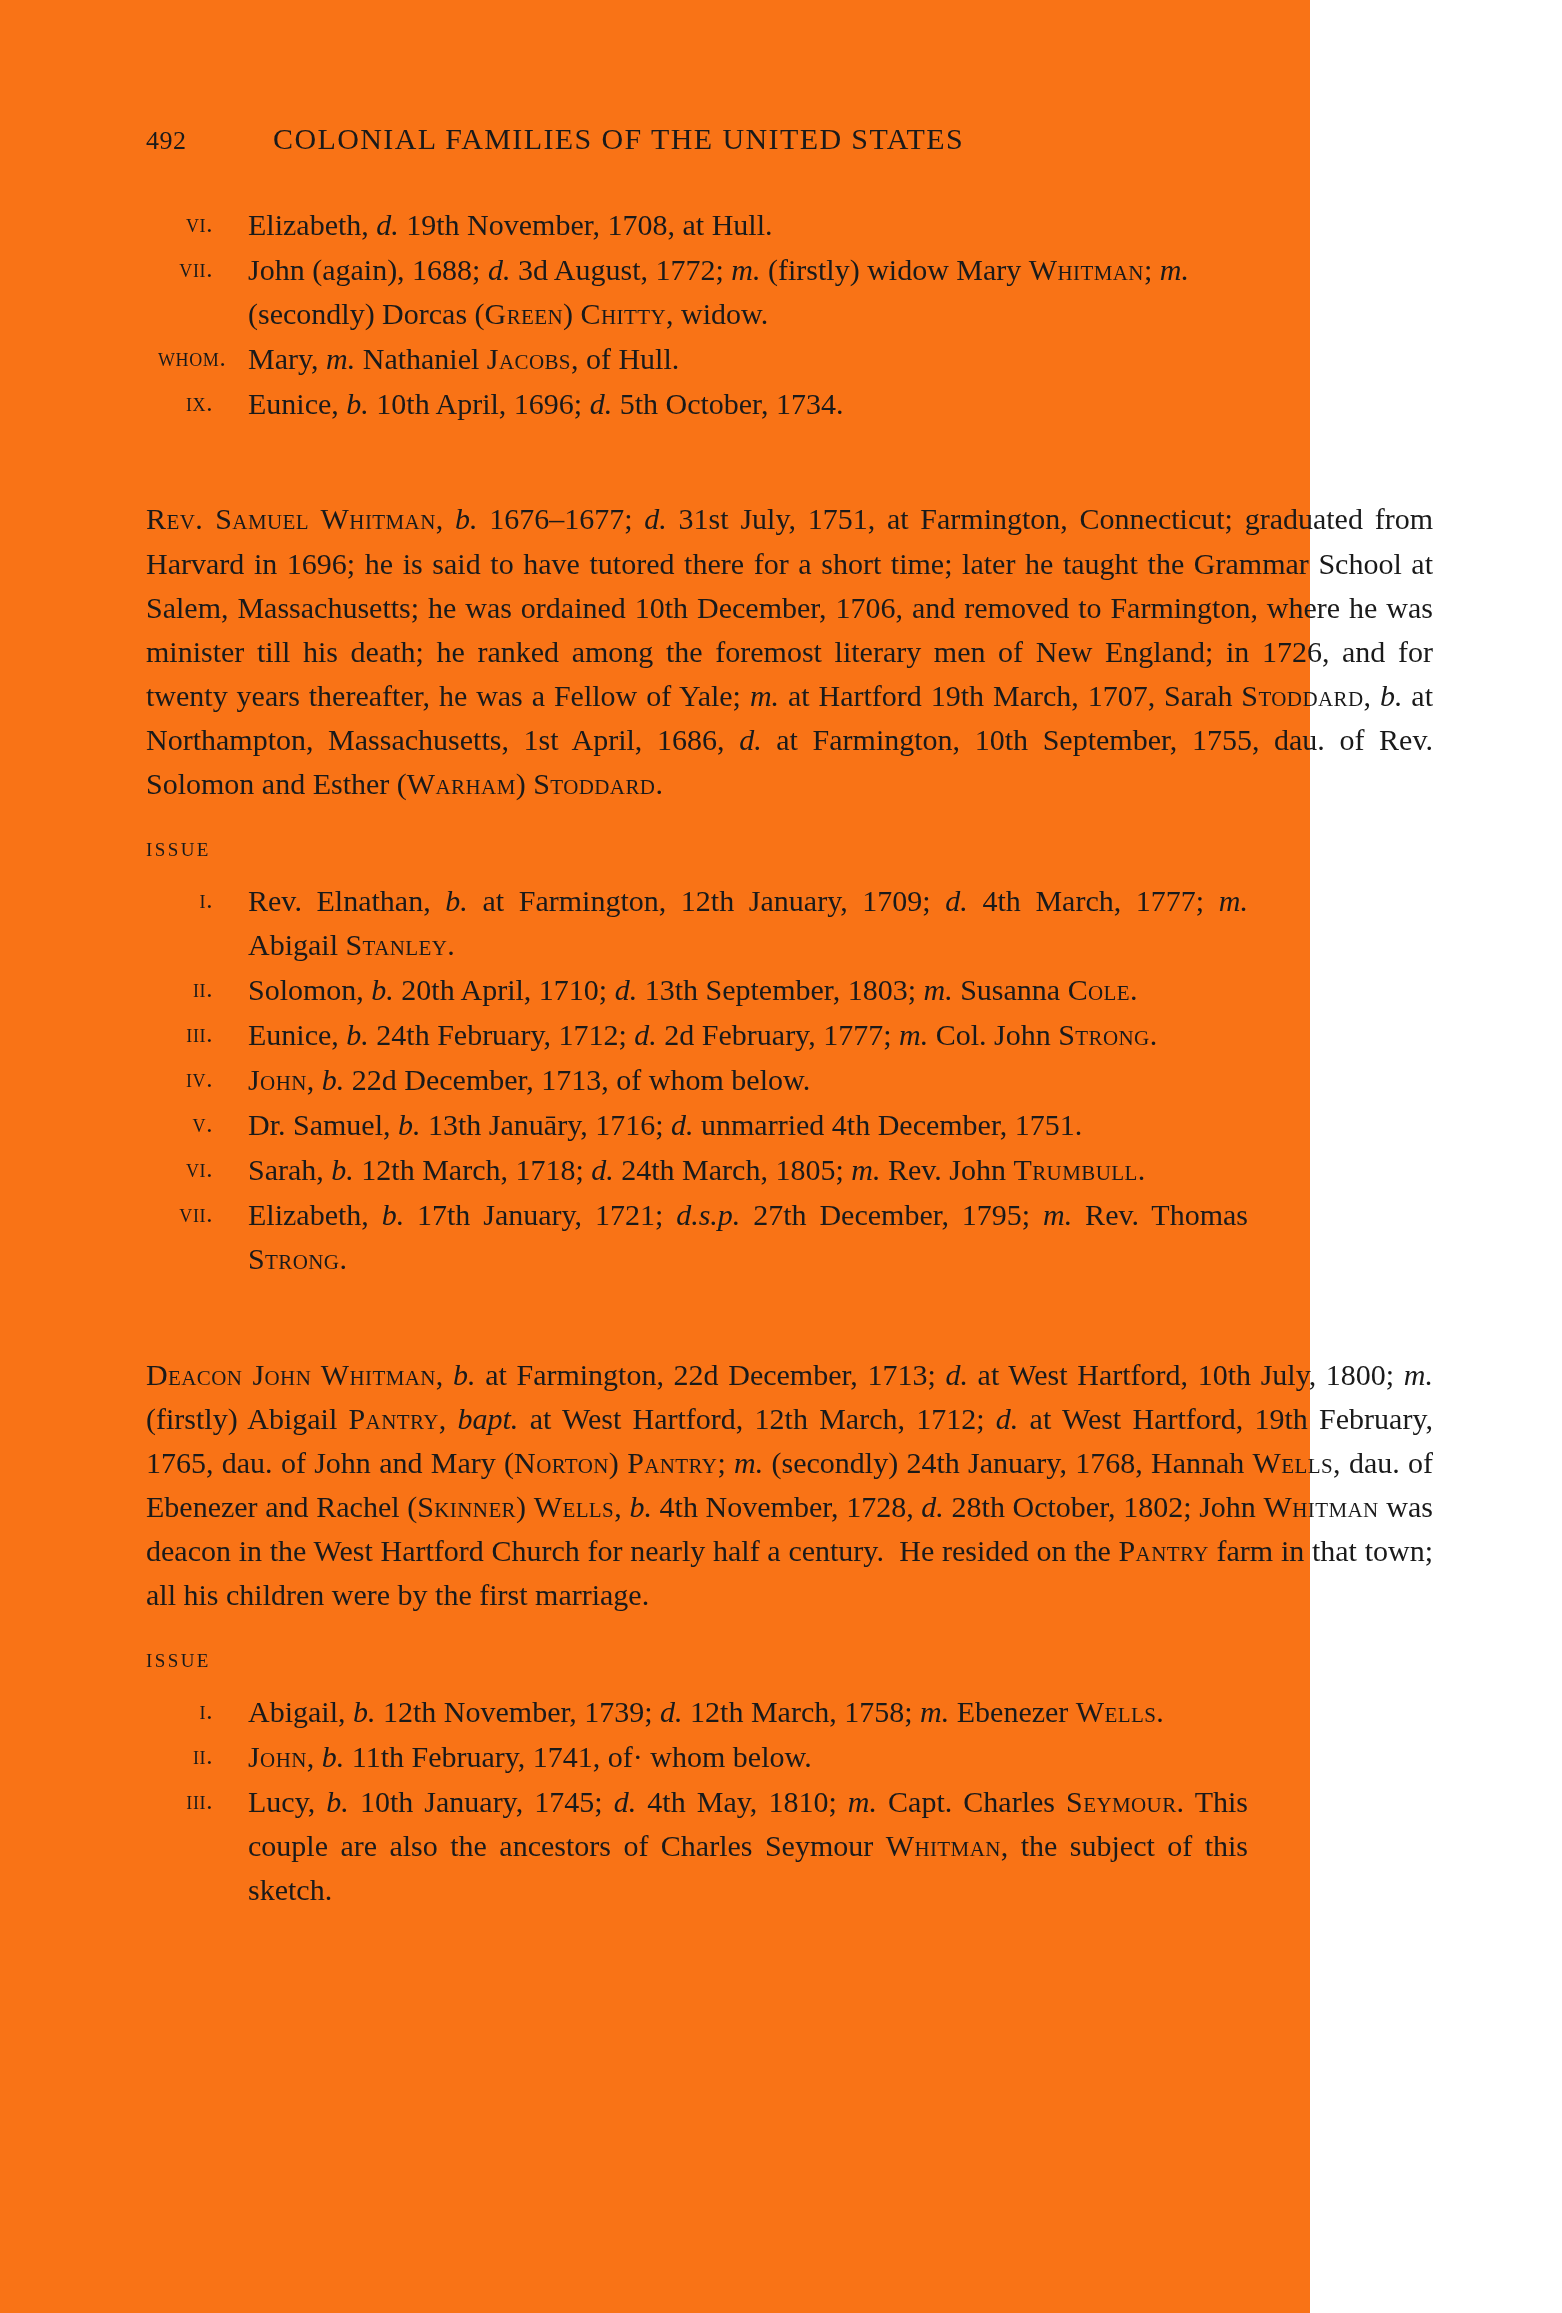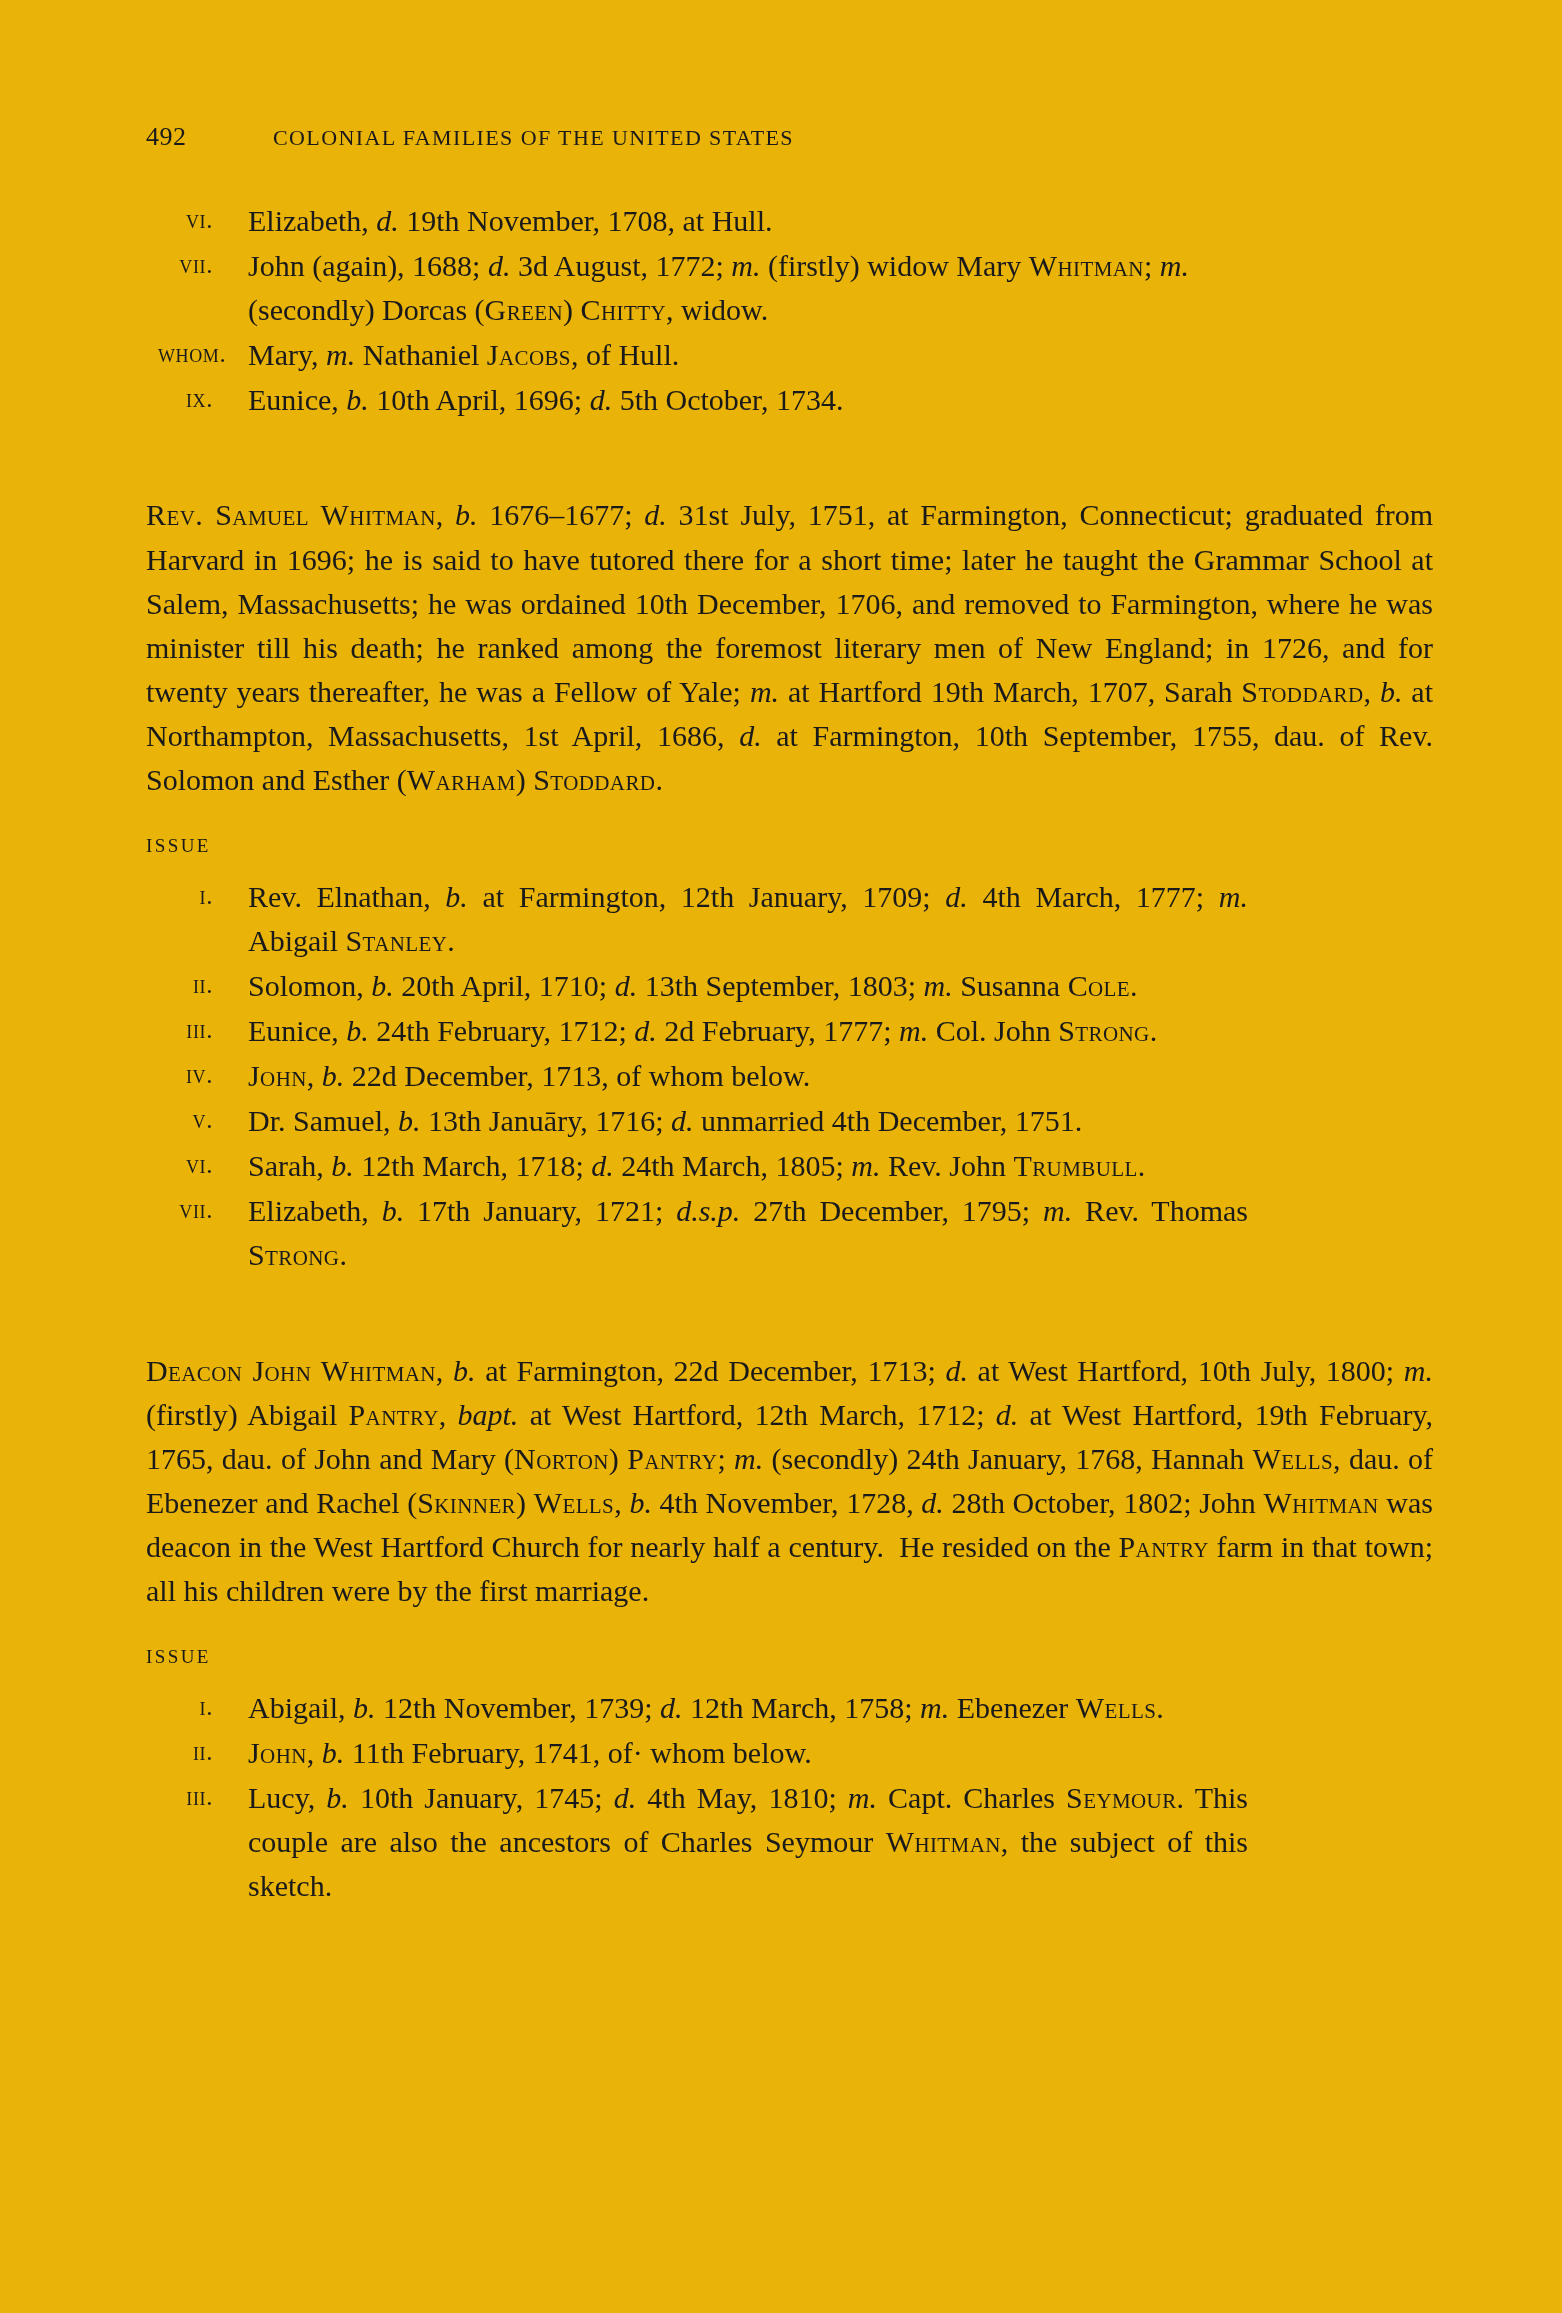--- a/index.html
+++ b/index.html
@@ -8,45 +8,45 @@
     background: #ffffff;
   }
   body {
     width: 1562px;
     height: 2313px;
     font-family: "Liberation Serif", serif;
     color: #1a1a1a;
   }
   .page {
     position: relative;
-    width: 1562px;
+    width: 1310px;
     height: 2313px;
     box-sizing: border-box;
     padding: 17px;
-    background: #eab308;
+    background: #f97316;
   }
   .content {
     position: absolute;
     left: 146px;
     top: 122px;
     width: 1287px;
   }
   
   .pagehead {
     display: flex;
     align-items: baseline;
     margin-bottom: 47px;
   }
   .folio {
     font-size: 26px;
     letter-spacing: 0.5px;
     width: 127px;
   }
   .runhead {
-    font-size: 22px;
+    font-size: 30px;
     letter-spacing: 1.4px;
     white-space: nowrap;
   }
   
   .para {
     font-size: 30px;
     line-height: 1.47;
     text-align: justify;
     text-justify: inter-word;
     margin: 0 0 0 0;

